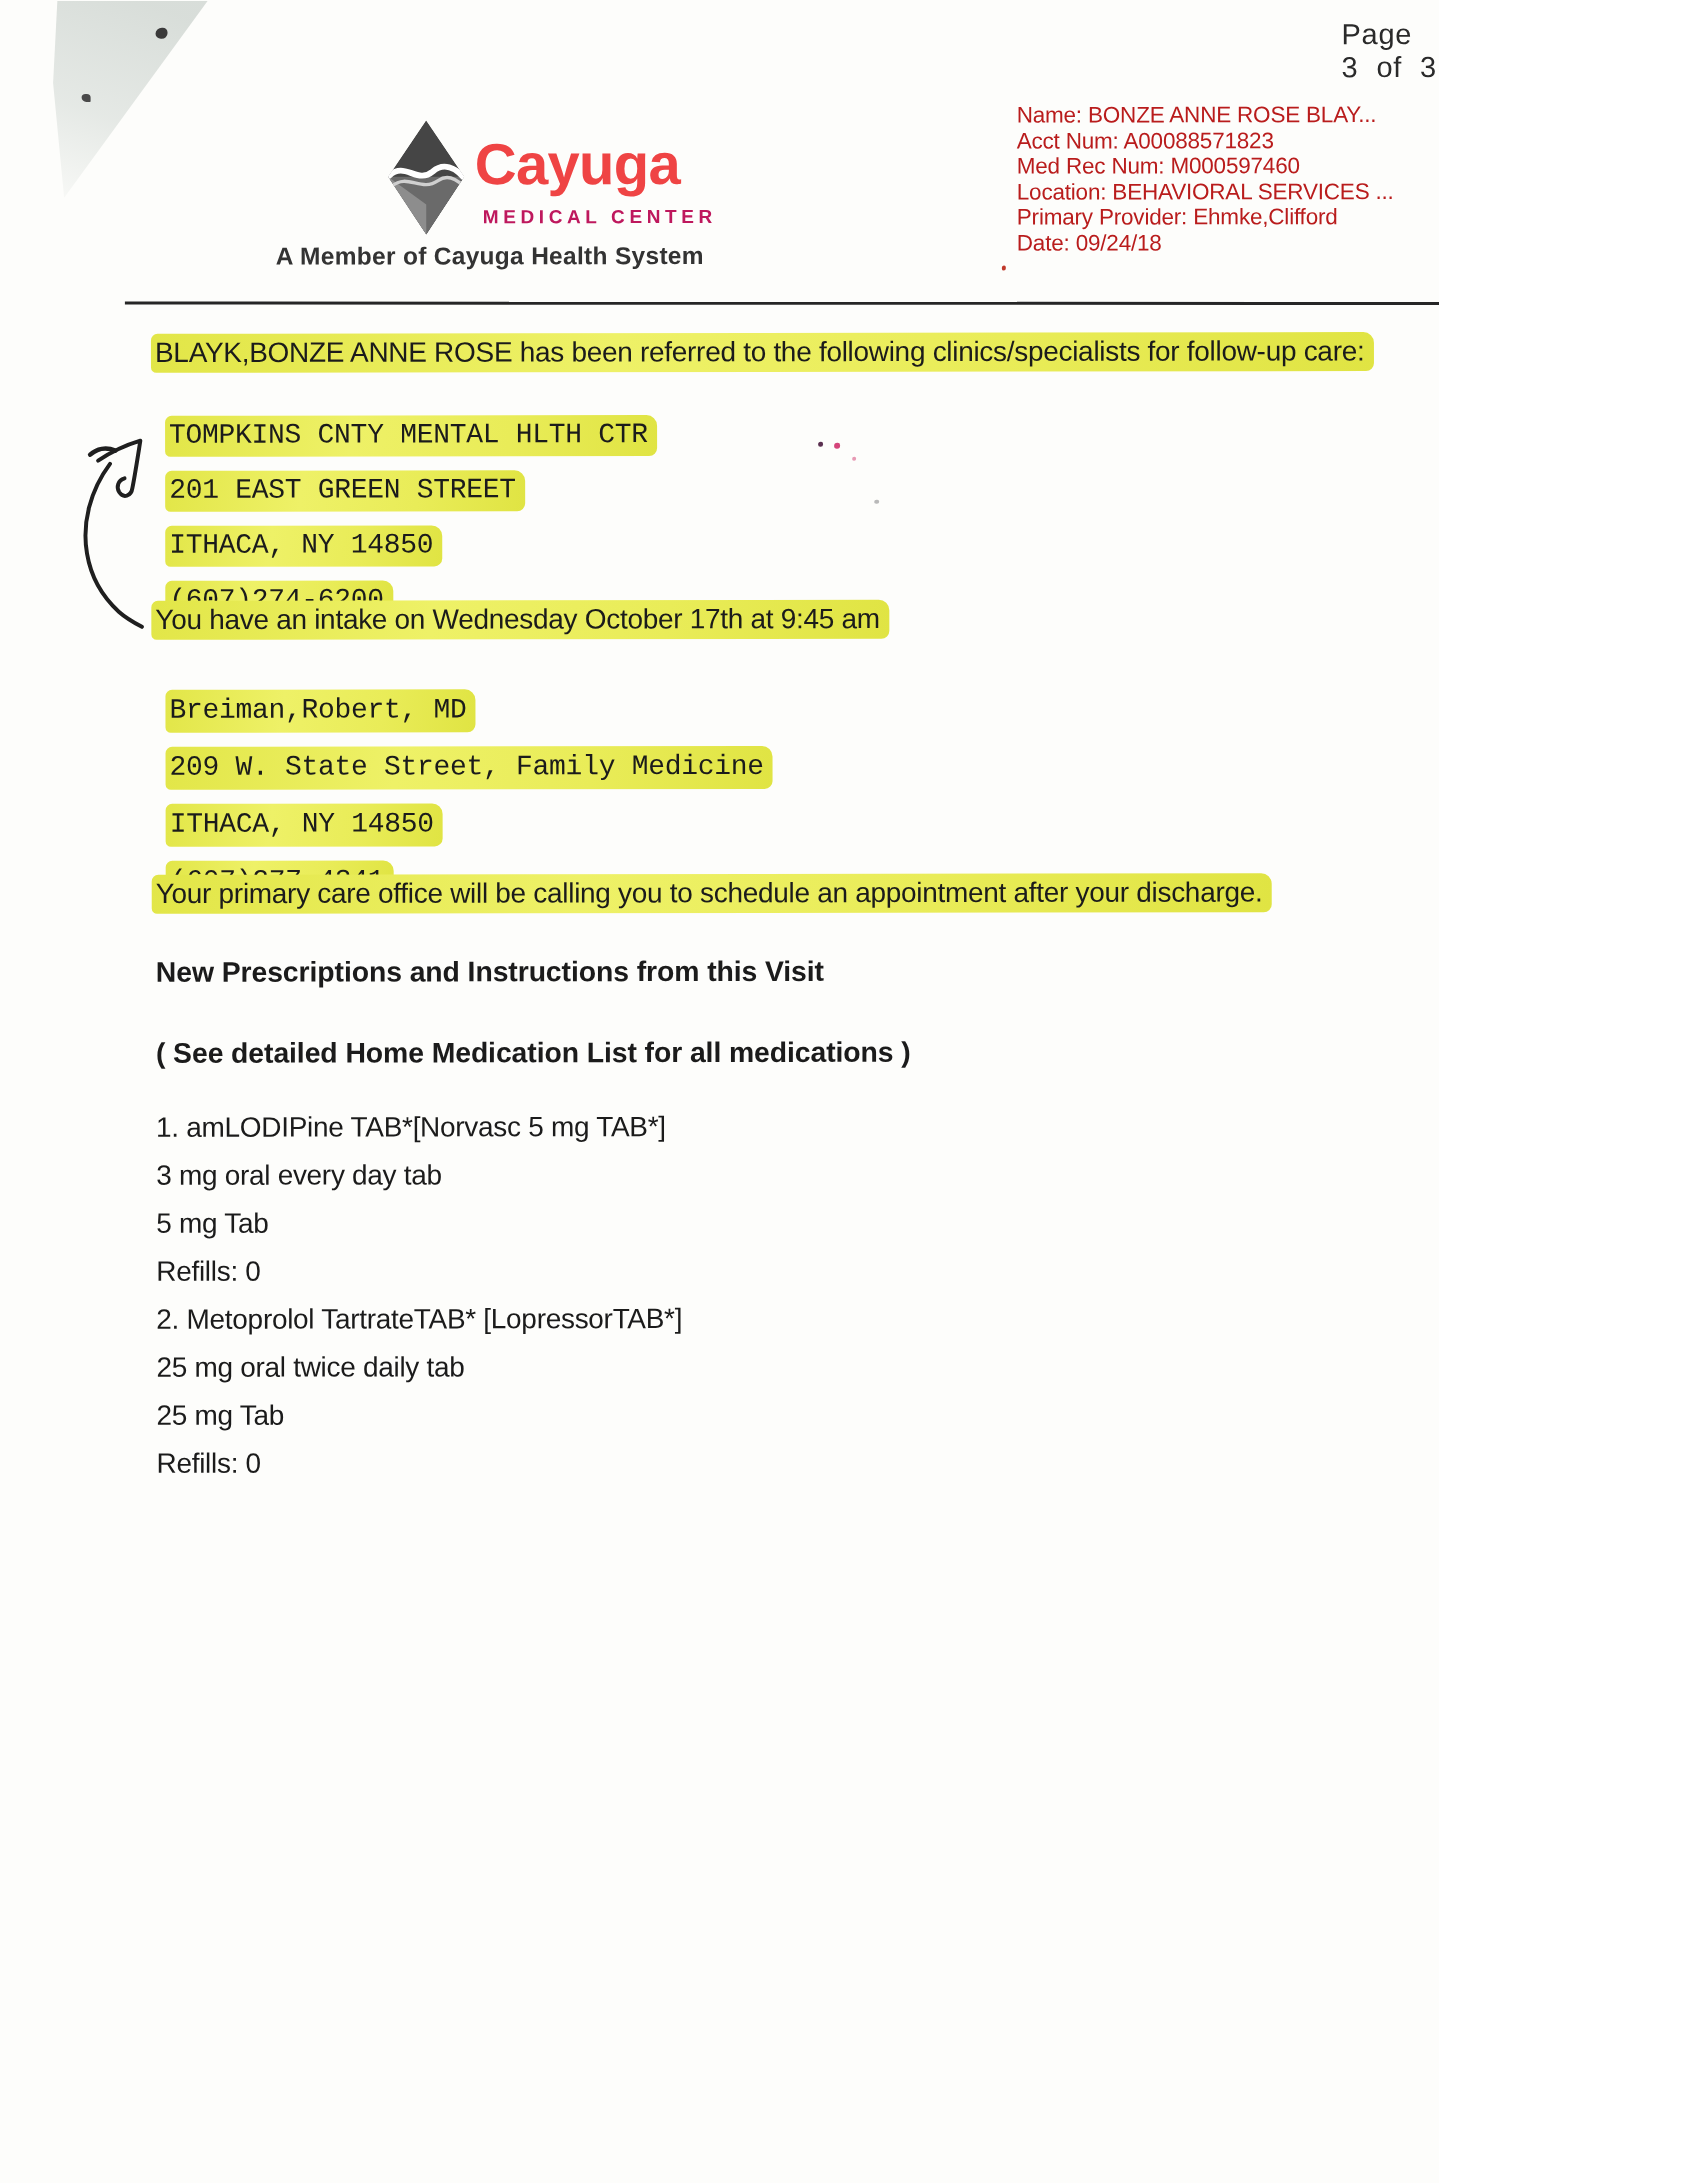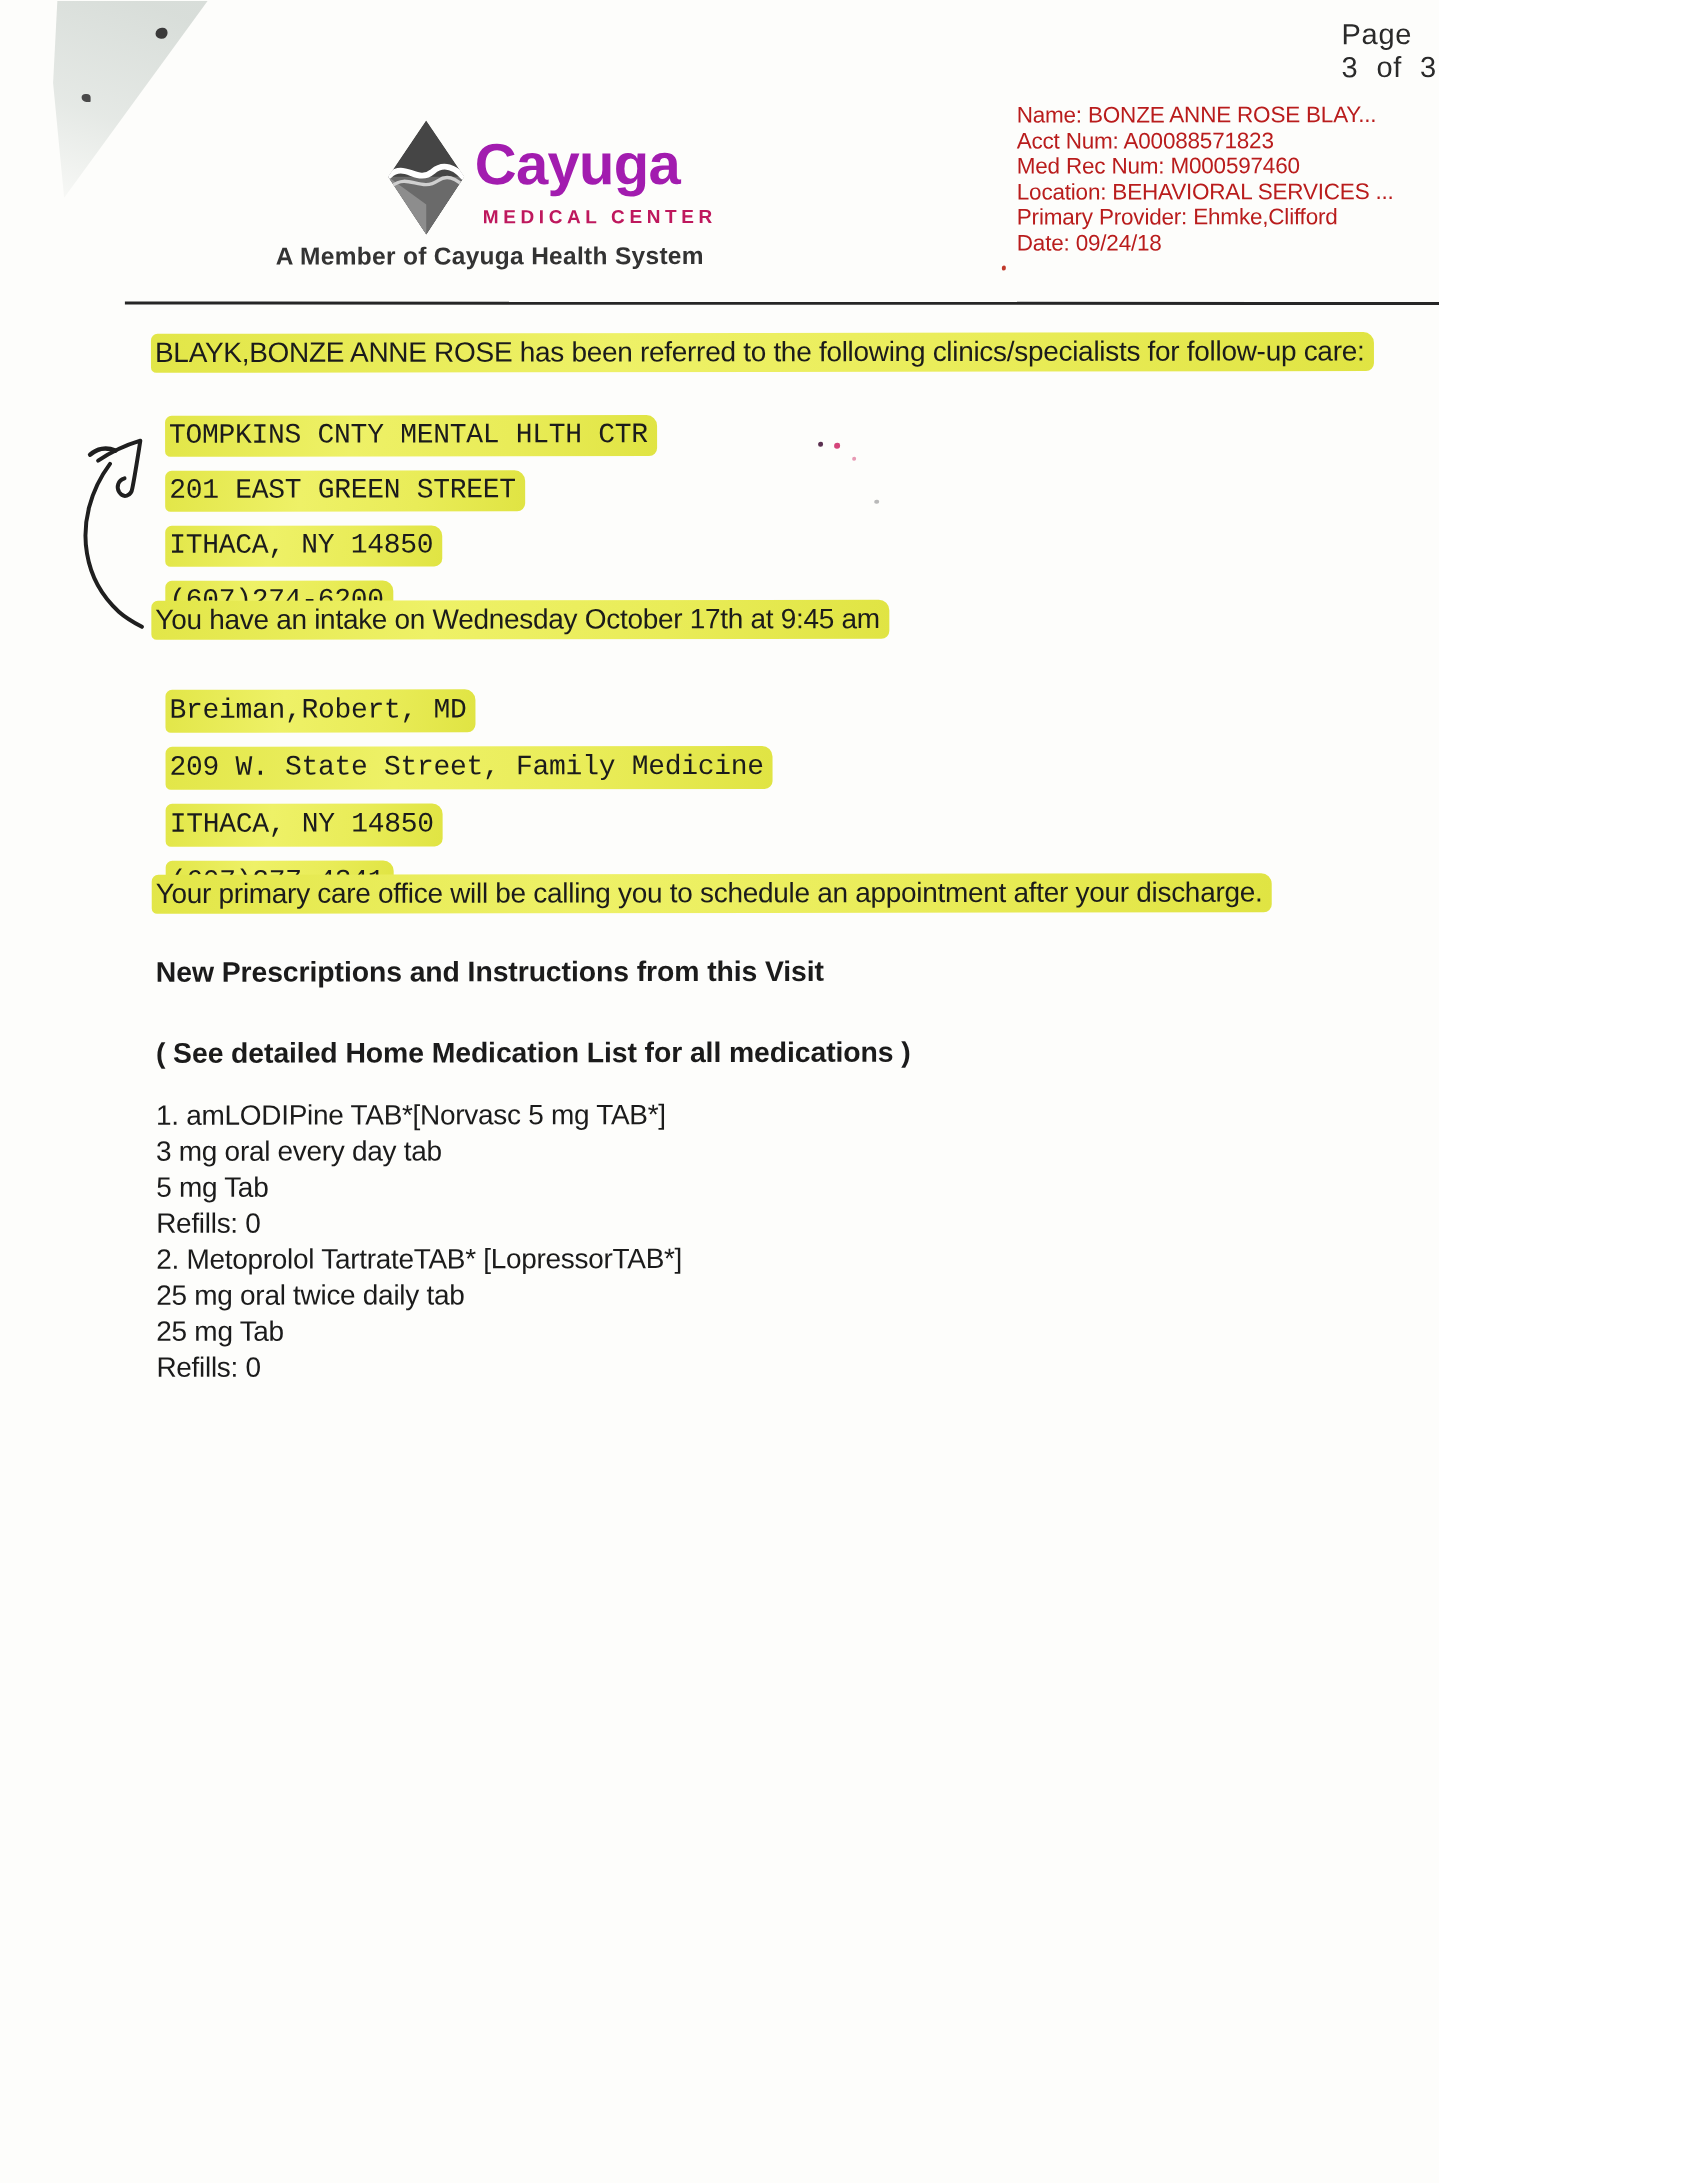--- a/index.html
+++ b/index.html
@@ -27,21 +27,21 @@
   }
 
   
   .page-number{
     position:absolute;left:1343px;top:18.5px;
     font-size:29px;color:#2a2a2a;word-spacing:9.3px;letter-spacing:0.7px;
   }
   .logo-diamond{position:absolute;left:388px;top:118px;}
   .logo-name{
     position:absolute;left:476px;top:130px;
-    font-size:58px;font-weight:bold;color:#a21caf;letter-spacing:-0.7px;
+    font-size:58px;font-weight:bold;color:#ef4444;letter-spacing:-0.7px;
   }
   .logo-subtitle{
     position:absolute;left:484px;top:206px;
     font-size:19px;font-weight:bold;color:#be185d;letter-spacing:4.6px;
   }
   .logo-tagline{
     position:absolute;left:277px;top:242px;
     font-size:24.5px;font-weight:bold;color:#333333;letter-spacing:0.3px;
   }
   .patient-block{
@@ -64,21 +64,21 @@
   .multi .row{display:table;margin:14px;font-family:Liberation Mono, monospace;}
   .multi .row span{display:inline-block;}
   .clinic-block{top:401px;line-height:33px;}
   .provider-block{top:675px;line-height:35px;}
   .referral{top:336px;}
   .intake{top:603px;}
   .primary{top:877px;}
   .rx-header{top:955px;font-weight:bold;font-size:28.4px;letter-spacing:-0.1px;}
   .rx-note{top:1036px;font-weight:bold;font-size:28.4px;letter-spacing:-0.1px;}
   .med-list{top:1097px;line-height:36px;}
-  .med-list div{white-space:nowrap;}
+  .med-list div{white-space:nowrap;margin-top:12px;}
 
   .pen-mark{position:absolute;left:66px;top:422px;}
 </style>
 </head>
 <body>
 
 <div class="page">
   <div class="content">
 
     <div class="corner-artifact"></div>

